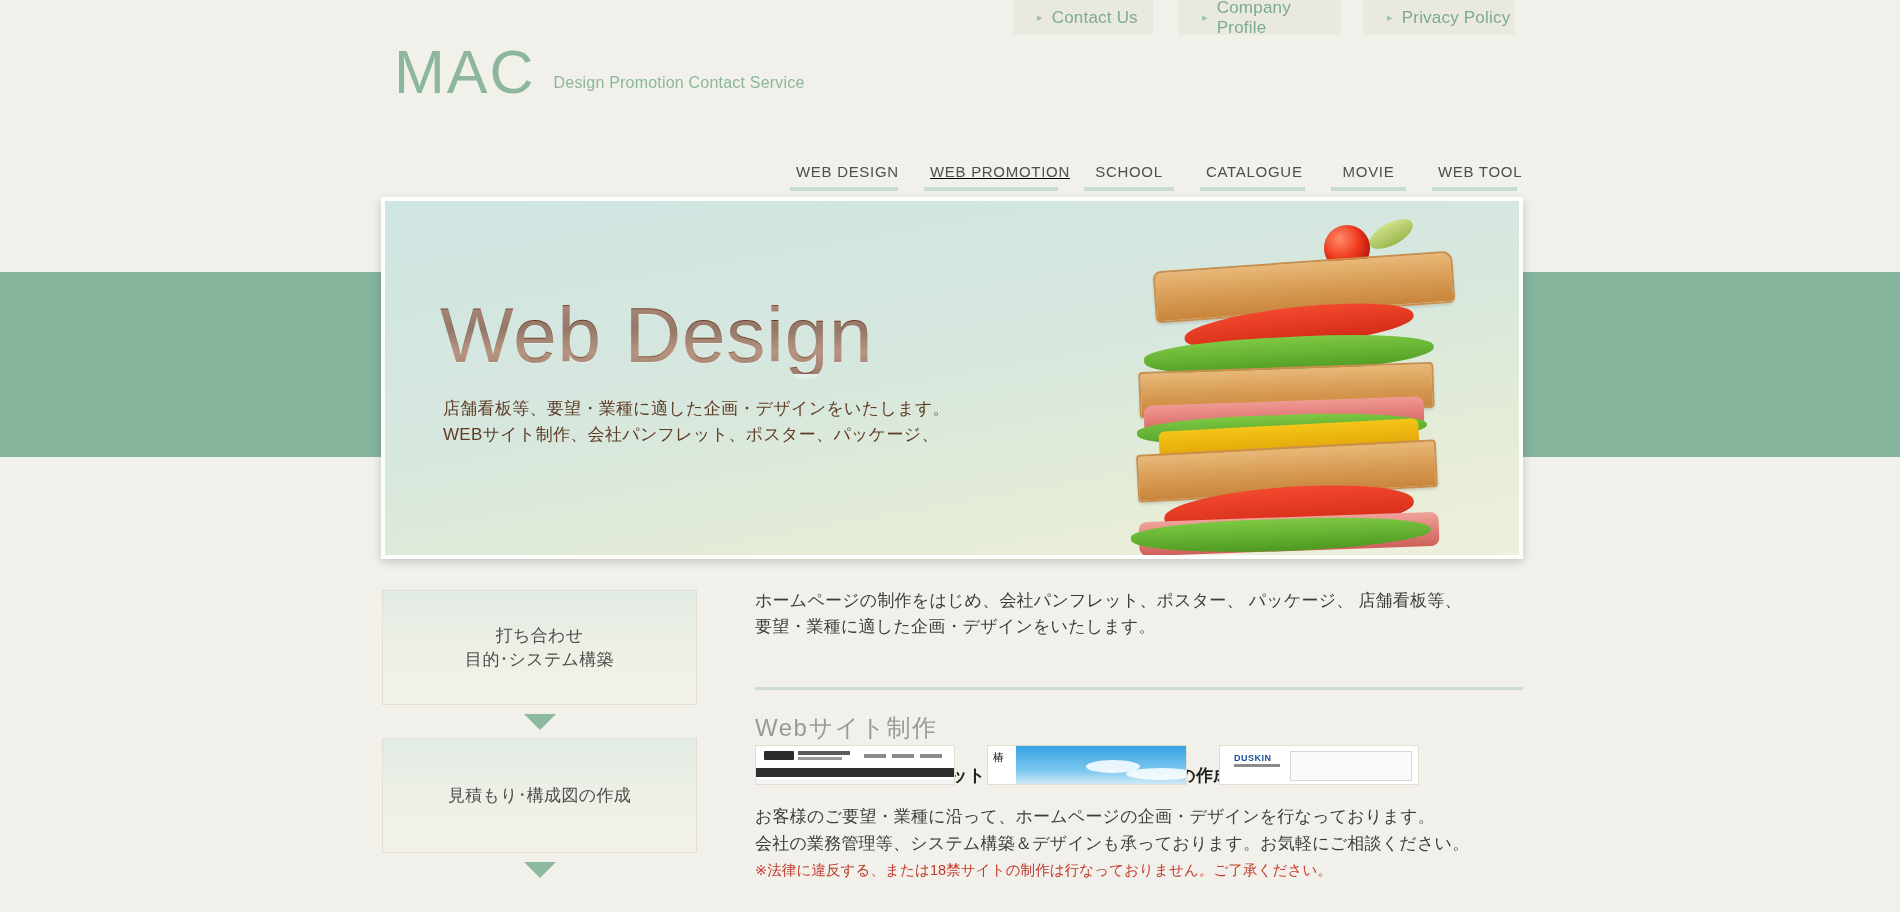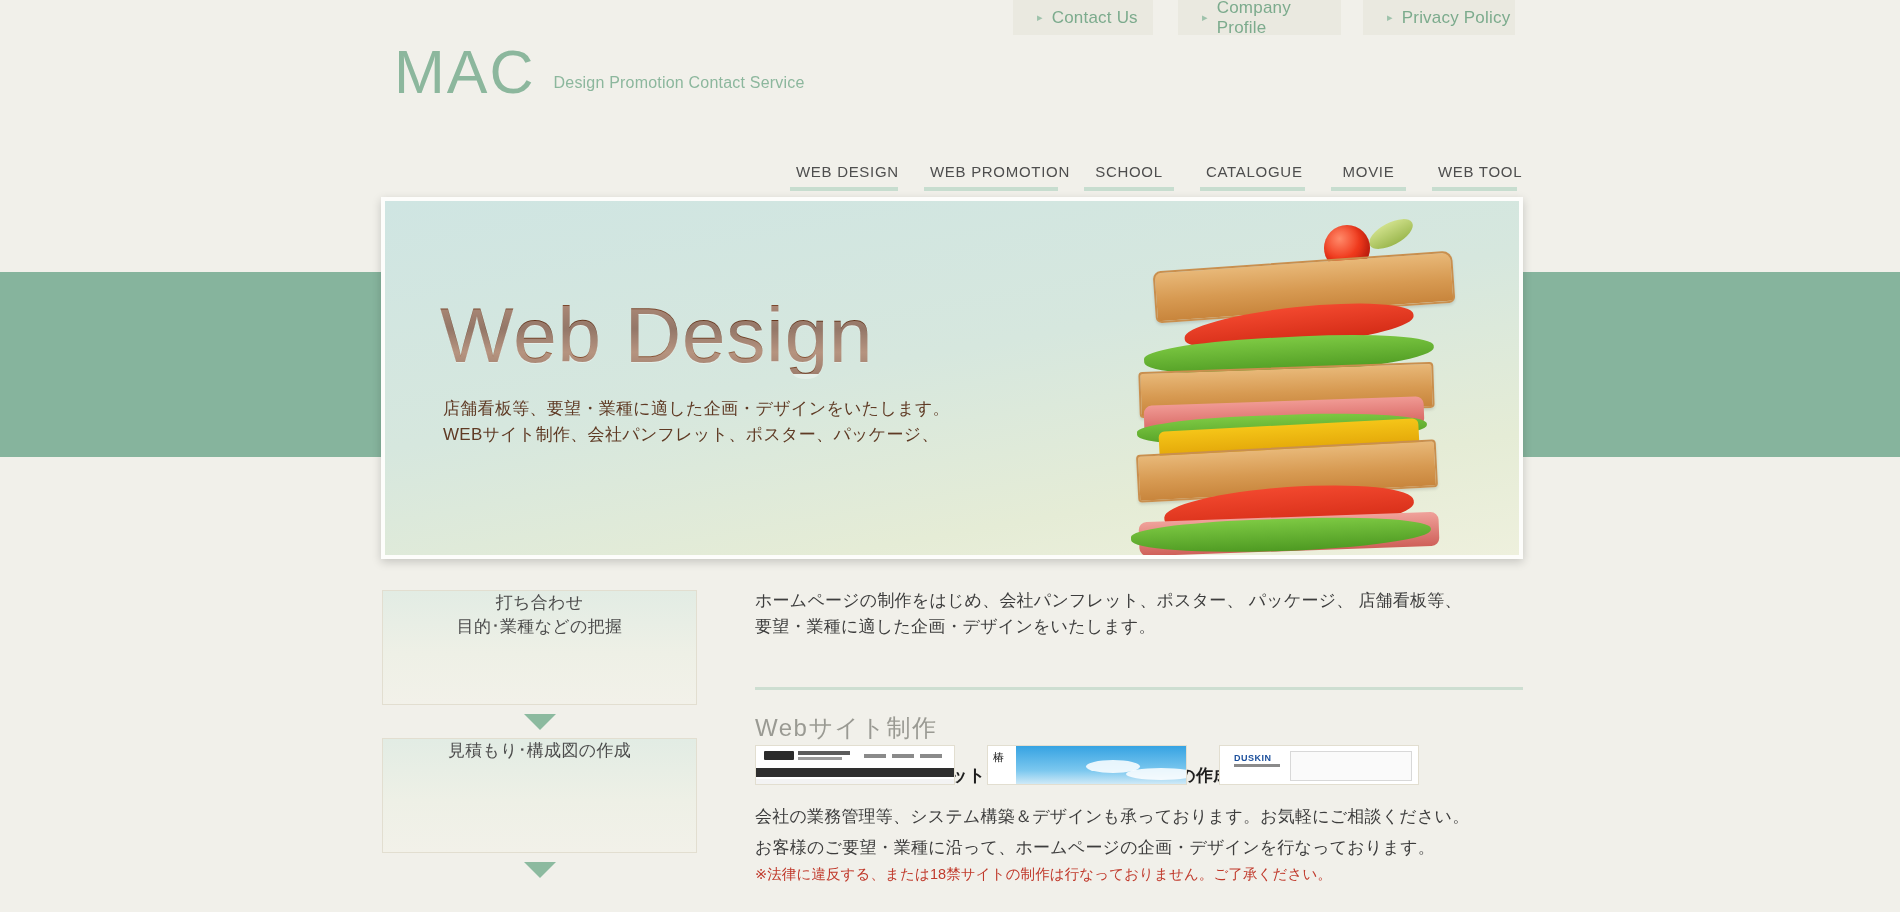--- a/index.html
+++ b/index.html
@@ -66,21 +66,21 @@
     padding:0 6px 7px 6px;
     border-bottom:4px solid #c7ddcf;
   }
   .nav-item span{
     display:block;
     font-size:15px; letter-spacing:.7px;
     color:#4e4e4e; white-space:nowrap;
     font-weight:400;
   }
   #nav-0{ width:108px; }
-  #nav-1{ width:134px; }
+  #nav-1{ width:134px;text-decoration:underline; }
   #nav-2{ width:90px;  }
   #nav-3{ width:105px; }
   #nav-4{ width:75px;  }
   #nav-5{ width:85px; margin-right:0; }
 
   
   .hero{
     position:absolute; left:381px; top:197px; width:1142px; height:362px;
     z-index:3;
     border:4px solid #fdfdfb;
@@ -167,21 +167,21 @@
   }
 
   
   .flow-col{
     position:absolute; left:382px; top:30px; width:315px;
   }
   .flow-box{
     width:315px; height:115px;
     border:1px solid #e2ded0;
     background:linear-gradient(180deg,#e2ece4 0%, #eef0e6 55%, #f2f1e9 100%);
-    display:flex; justify-content:center;
+    display:flex; align-items:center; justify-content:center;
     text-align:center;
     font-size:17px; color:#4c4c4c; line-height:1.4;
     letter-spacing:.3px;
   }
   .flow-arrow{
     width:315px; height:33px;
     display:flex; align-items:center; justify-content:center;
   }
   .flow-arrow i{
     display:block; width:0;height:0;
@@ -330,21 +330,21 @@
     <div class="sw lettuce let-3"></div>
   </div>
 </section>
 
 <main class="content">
 
   <aside class="flow-col">
     <div class="flow-box">
       <div>
         <span>打ち合わせ</span><br>
-        <span>目的･業種などの把握</span>
+        <span>目的･システム構築</span>
       </div>
     </div>
     <div class="flow-arrow">
       <i></i>
     </div>
     <div class="flow-box">
       <div>
         <span>見積もり･構成図の作成</span>
       </div>
     </div>
@@ -356,22 +356,22 @@
   <div class="main-col">
     <p class="lead">
       <span>ホームページの制作をはじめ、会社パンフレット、ポスター、 パッケージ、 店舗看板等、</span><br>
       <span>要望・業種に適した企画・デザインをいたします。</span>
     </p>
 
     <div class="hr"></div>
 
     <h2 class="sec-title">Webサイト制作</h2>
     <h3 class="sub-head">ホームページ・Blog・ネットショッピング店舗サイトの作成</h3>
+    <p class="body-line" style="margin:6px 0 0 0">お客様のご要望・業種に沿って、ホームページの企画・デザインを行なっております。</p>
     <p class="body-line" style="margin:2px 0 0 0">会社の業務管理等、システム構築＆デザインも承っております。お気軽にご相談ください。</p>
-    <p class="body-line" style="margin:6px 0 0 0">お客様のご要望・業種に沿って、ホームページの企画・デザインを行なっております。</p>
     <p class="note" style="margin:4px 0 4px 0">※法律に違反する、または18禁サイトの制作は行なっておりません。ご了承ください。</p>
 
     <div class="thumbs">
 
       <div class="thumb">
         <div class="t-hdr"></div>
         <div class="t-logo"></div>
         <div class="t-logo-txt"></div>
         <div class="t-logo-txt2"></div>
         <div class="t-menu" style="left:108px"></div>

